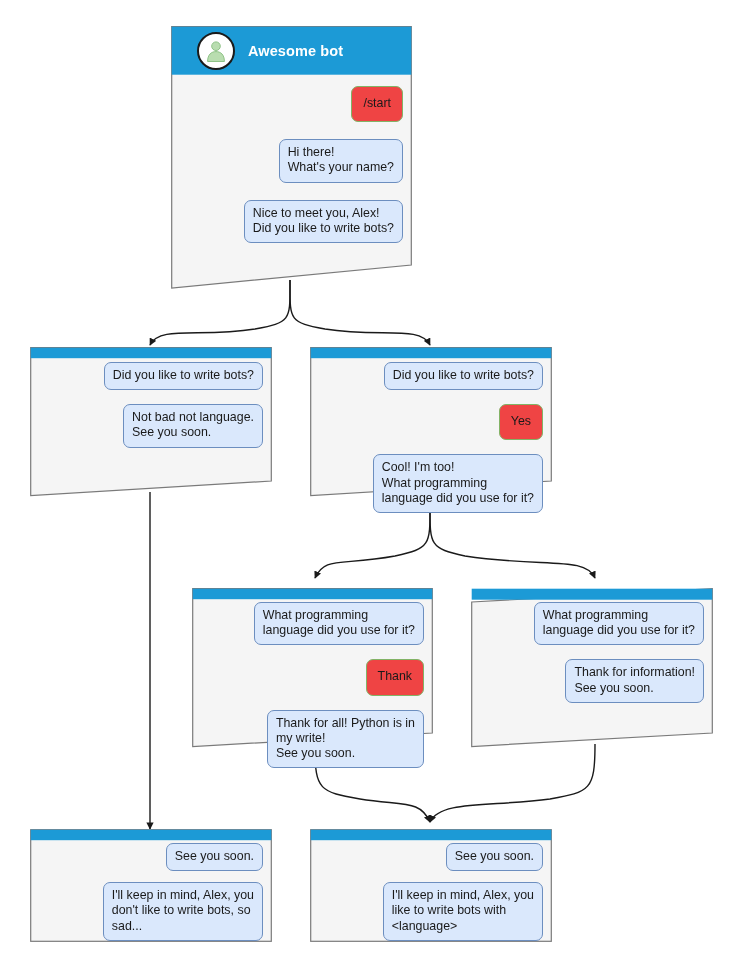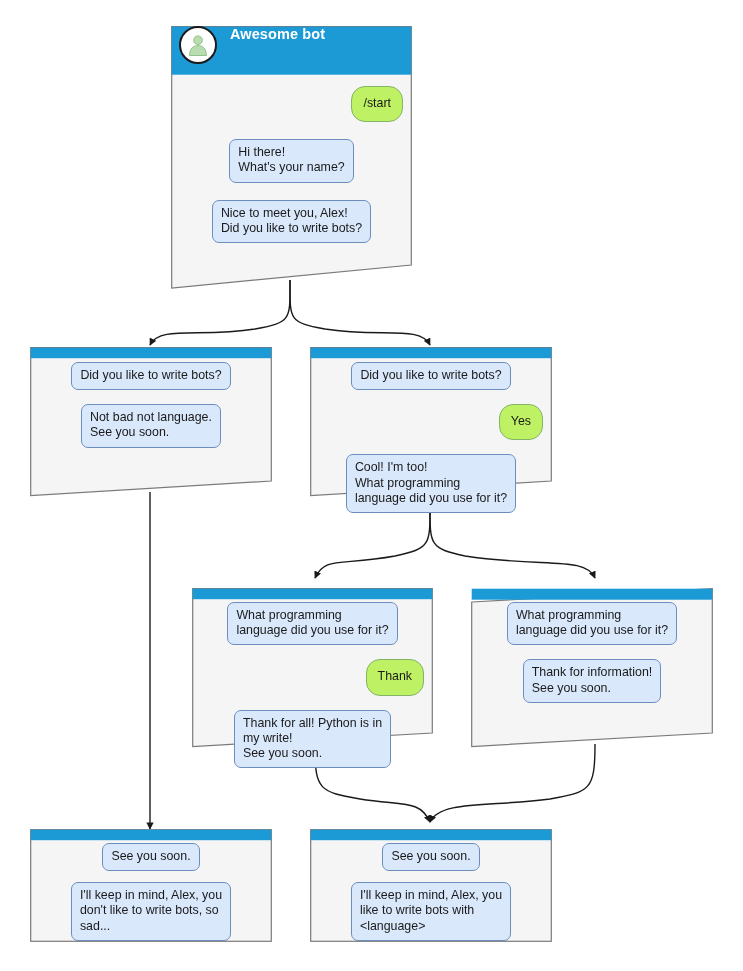--- a/index.html
+++ b/index.html
@@ -51,21 +51,22 @@
   }
 
   
   .root-header {
     position: absolute;
     left: 0;
     top: 0;
     width: 100%;
     height: 49px;
     display: flex;
-    padding-left: 8px;
+    align-items: center;
+    padding-left: 26px;
     box-sizing: border-box;
   }
   .avatar {
     width: 38px;
     height: 38px;
     border-radius: 50%;
     background: #ffffff;
     border: 2px solid #1a1a1a;
     display: flex;
     align-items: center;
@@ -103,32 +104,32 @@
     border-radius: 7px;
     padding: 5px 8px 6px 8px;
     white-space: pre-line;
     border-width: 1px;
     border-style: solid;
   }
   .bubble-row {
     display: flex;
     width: 100%;
   }
-  .row-left  { justify-content: center; }
+  .row-left  { justify-content: flex-end; }
   .row-right { justify-content: flex-end; }
 
   .bot-bubble {
     background: #dae8fc;
     border-color: #6c8ebf;
   }
   .user-bubble {
-    background: #bef264;
+    background: #ef4444;
     border-color: #82b366;
     padding: 9px 11px 10px 11px;
-    border-radius: 14px;
+    border-radius: 7px;
   }
 </style>
 </head>
 <body>
 
 <div id="canvas">
 
   <svg id="connectors" viewBox="0 0 743 971" width="743" height="971">
     <defs>
       <marker id="arrow" viewBox="0 0 10 10" refX="9" refY="5" markerWidth="5.2" markerHeight="5.2" orient="auto-start-reverse">

